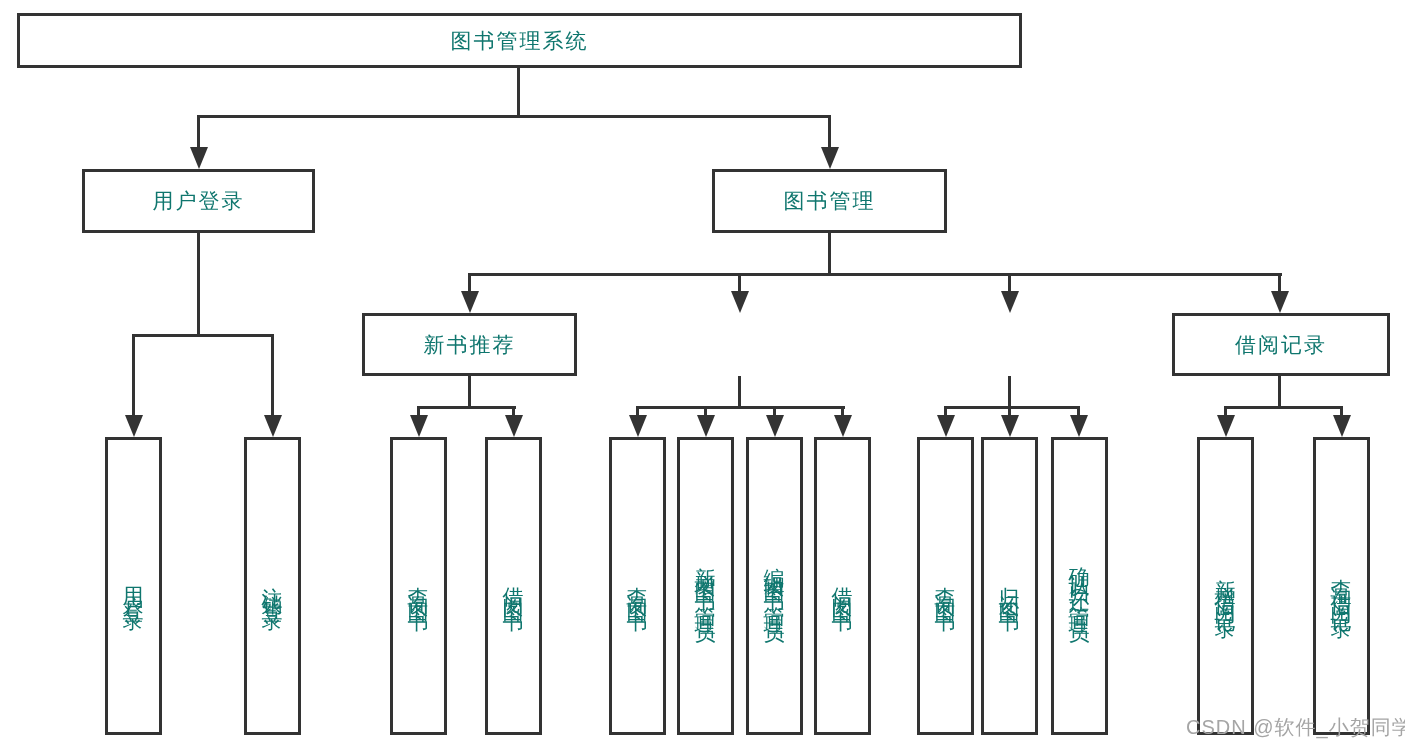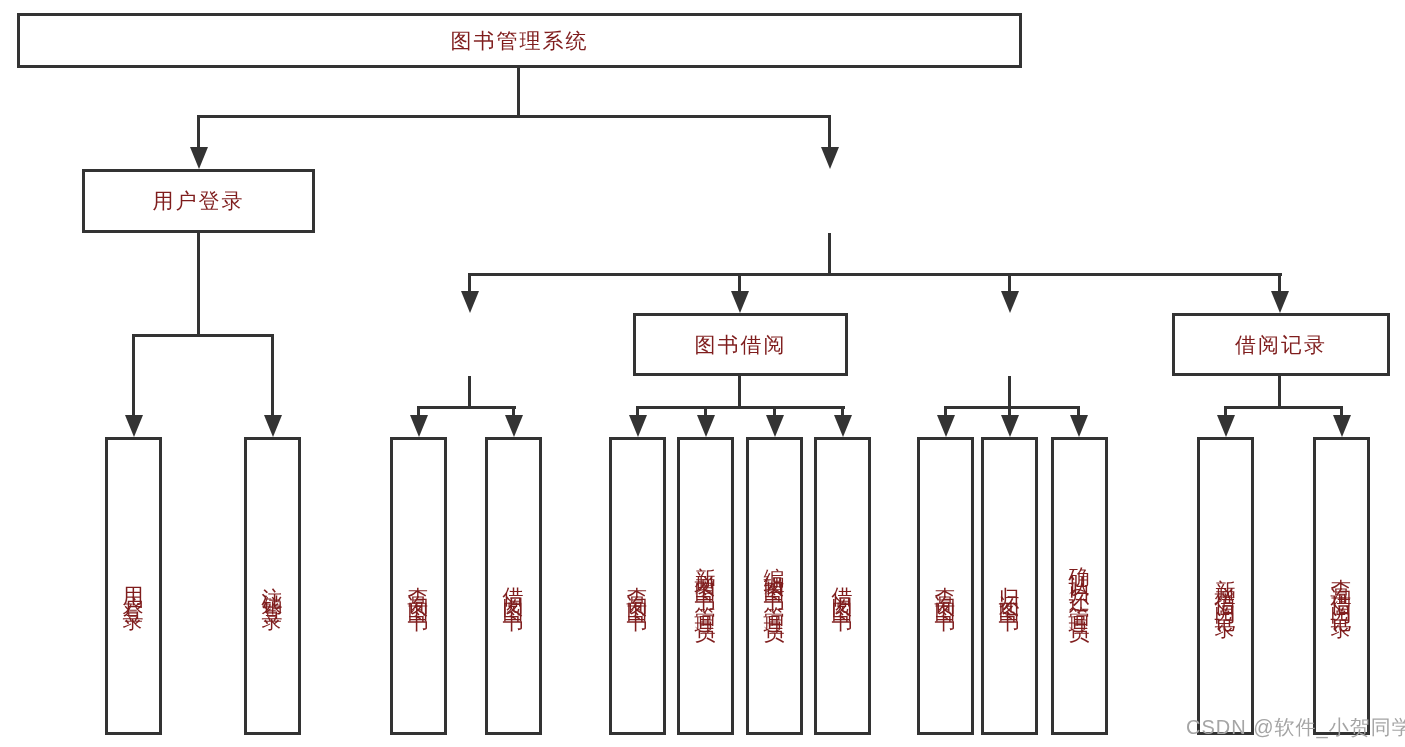--- a/index.html
+++ b/index.html
@@ -9,21 +9,21 @@
     background:#ffffff;
     font-family:"Liberation Sans","DejaVu Sans",sans-serif;
     overflow:hidden;
   }
   .box{
     position:absolute;
     box-sizing:border-box;
     border:3px solid #333333;
     background:#ffffff;
     display:flex;align-items:center;justify-content:center;
-    color:#7f1d1d;
+    color:#0f766e;
   }
   .box span{
     font-size:21px;
     letter-spacing:2px;
     white-space:nowrap;
   }
   .vbox span{
     writing-mode:vertical-rl;
     text-orientation:mixed;
     font-size:21px;
@@ -52,23 +52,26 @@
 
 <div id="canvas">
 
   <div class="box" style="left:17px;top:13px;width:1005px;height:55px;">
     <span>图书管理系统</span>
   </div>
 
   <div class="box" style="left:82px;top:169px;width:233px;height:64px;">
     <span>用户登录</span>
   </div>
+  <div class="box" style="left:712px;top:169px;width:235px;height:64px;">
+    <span>图书管理</span>
+  </div>
 
-  <div class="box" style="left:633px;top:313px;width:215px;height:63px;">
-    <span>图书借阅</span>
+  <div class="box" style="left:362px;top:313px;width:215px;height:63px;">
+    <span>新书推荐</span>
   </div>
   <div class="box" style="left:1172px;top:313px;width:218px;height:63px;">
     <span>借阅记录</span>
   </div>
 
   <div class="box vbox" style="left:105px;top:437px;width:57px;height:298px;">
     <span>用户登录</span>
   </div>
   <div class="box vbox" style="left:244px;top:437px;width:57px;height:298px;">
     <span>注销登录</span>

